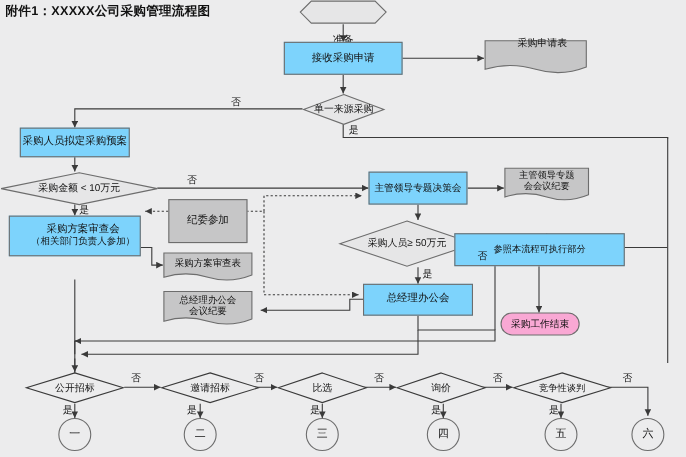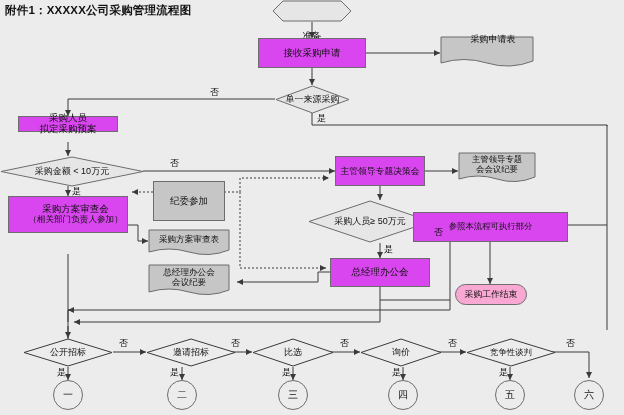--- a/index.html
+++ b/index.html
@@ -8,21 +8,21 @@
     background:#ececed;
     font-family:"Liberation Sans","DejaVu Sans",sans-serif;
     position:relative;overflow:hidden;
   }
   #stage{position:absolute;left:0;top:0;width:624px;height:415px;}
   #wires{position:absolute;left:0;top:0;width:624px;height:415px;}
   .node{position:absolute;box-sizing:border-box;display:flex;align-items:center;
         justify-content:center;text-align:center;color:#111;line-height:1.15;}
   .title{position:absolute;left:5px;top:3px;font-size:11.5px;font-weight:bold;
          color:#111;white-space:nowrap;letter-spacing:.2px;}
-  .proc{border:1px solid #6d6d6d;background:#d946ef;font-size:9.5px;}
+  .proc{border:1px solid #6d6d6d;background:#7dd3fc;font-size:9.5px;}
   .proc.gray{background:#c6c6c7;}
   .term{border:1px solid #6d6d6d;background:#f9a8d4;border-radius:11px;font-size:9.5px;}
   .circ{border:1px solid #6d6d6d;background:#ececed;border-radius:50%;font-size:10px;}
   .svgnode{position:absolute;}
   .svgnode svg{display:block;overflow:visible;}
   .lbl{position:absolute;font-size:9px;color:#111;white-space:nowrap;}
   .diamond-txt{position:absolute;display:flex;align-items:center;justify-content:center;
                text-align:left;font-size:9px;color:#111;white-space:nowrap;}
   .doc-txt{position:absolute;display:flex;align-items:center;justify-content:center;
            text-align:center;font-size:9px;color:#111;line-height:1.15;}
@@ -129,21 +129,21 @@
   </div>
   <div class="doc-txt" style="left:440px;top:26px;width:106px;height:26px;">采购申请表</div>
 
   <div class="svgnode" style="left:275px;top:85px;">
     <svg width="75" height="29" viewBox="0 0 75 29">
       <polygon points="37.5,1 74,14.5 37.5,28 1,14.5" fill="#e6e6e7" stroke="#6d6d6d" stroke-width="1"></polygon>
     </svg>
   </div>
   <div class="diamond-txt" style="left:275px;top:85px;width:75px;height:29px;">单一来源采购</div>
 
-  <div class="node proc" style="left:18px;top:116px;width:100px;height:16px;flex-direction:column;">
+  <div class="node proc" style="left:18px;top:116px;width:100px;height:27px;">
     <span>采购人员</span>
     <span>拟定采购预案</span>
   </div>
 
   <div class="svgnode" style="left:0px;top:156px;">
     <svg width="144" height="31" viewBox="0 0 144 31">
       <polygon points="72,1 143,15.5 72,30 1,15.5" fill="#e6e6e7" stroke="#6d6d6d" stroke-width="1"></polygon>
     </svg>
   </div>
   <div class="diamond-txt" style="left:0px;top:156px;width:144px;height:31px;">采购金额 &lt; 10万元</div>

